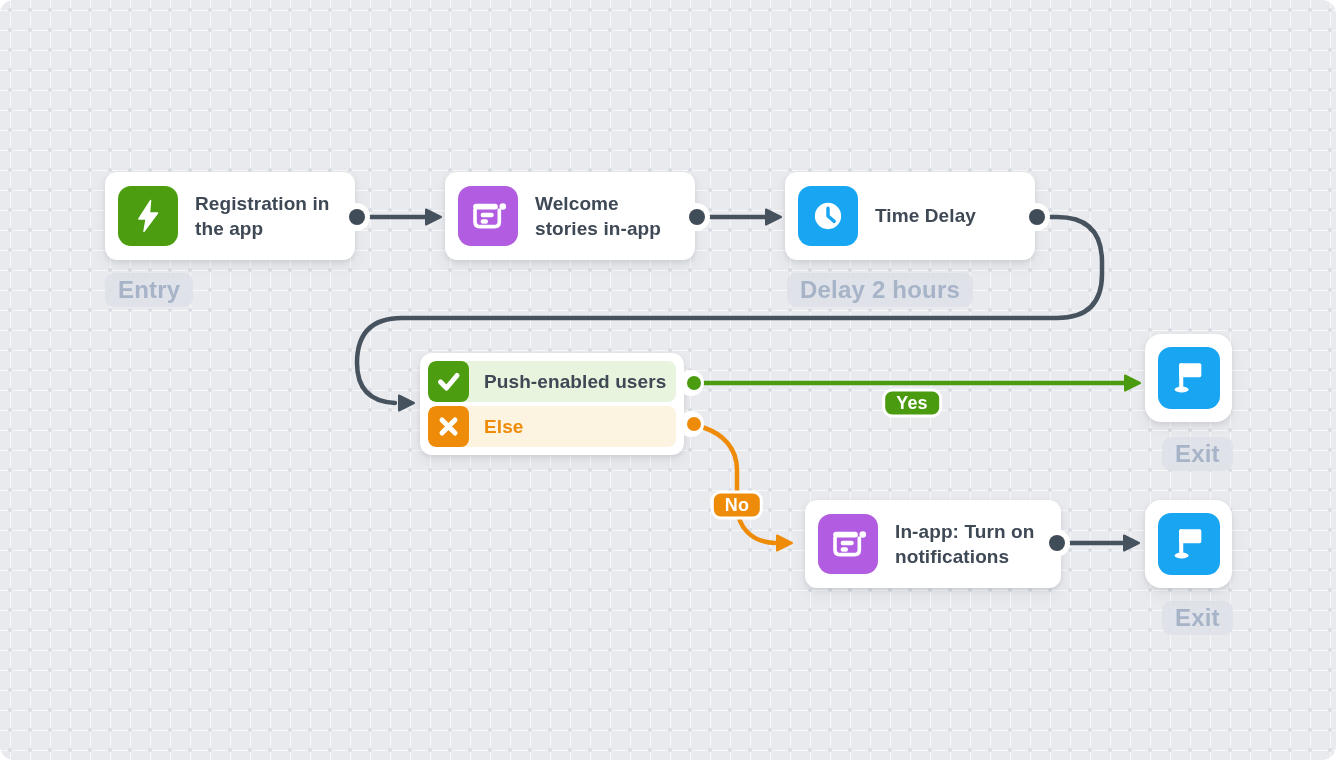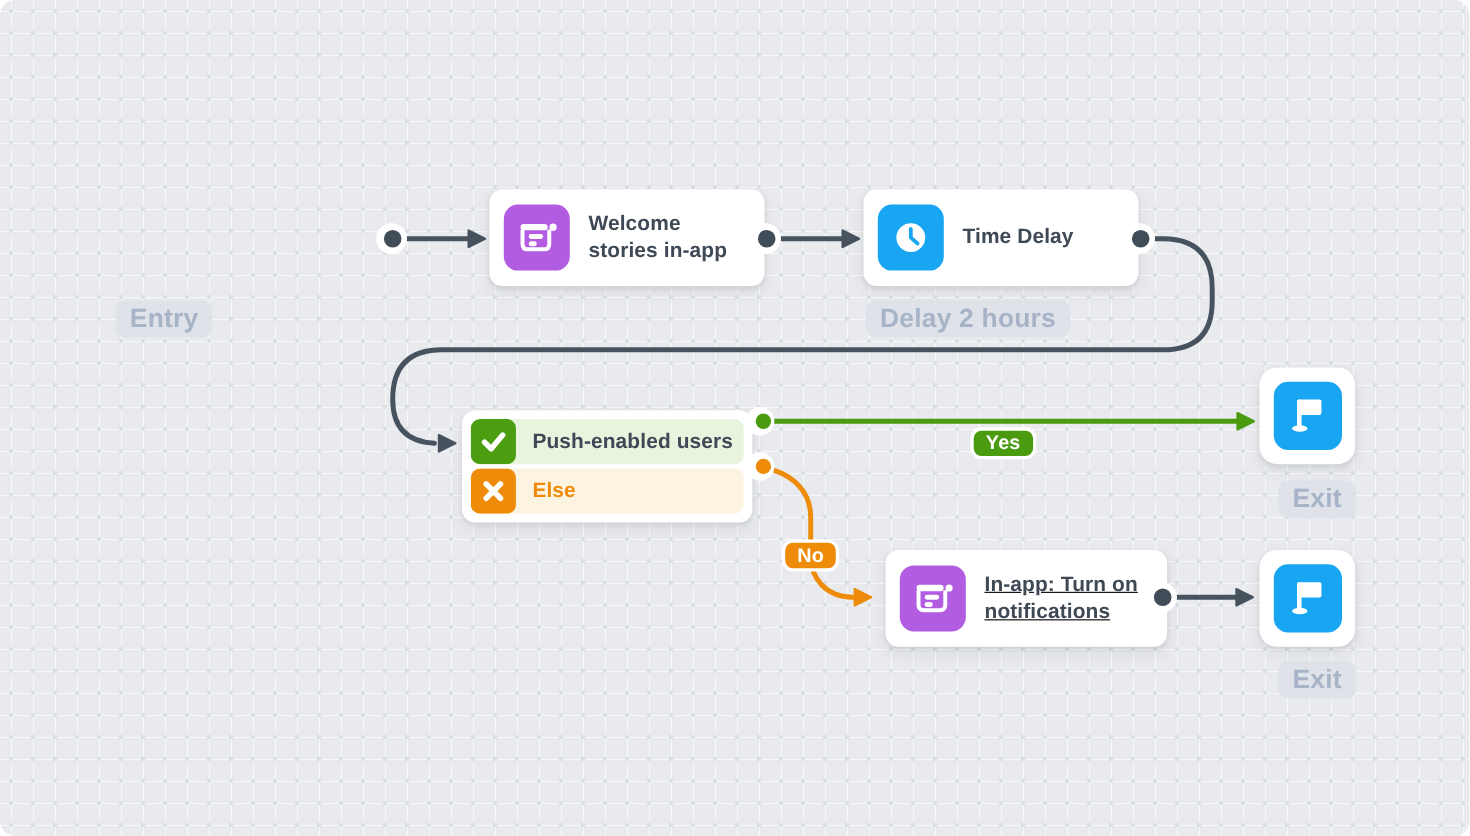--- a/index.html
+++ b/index.html
@@ -21,21 +21,21 @@
   .icon-lg{width:60px;height:60px;border-radius:13px;flex:0 0 auto;display:flex;align-items:center;justify-content:center;}
   .title{font-size:19px;font-weight:700;color:#3e4955;line-height:1.32;letter-spacing:.1px;}
   .muted-badge{
     position:absolute;z-index:1;background:rgba(221,225,231,.85);color:#a7b4c8;
     font-size:24px;font-weight:700;padding:3px 13px;border-radius:9px;letter-spacing:.2px;
   }
   .cond{
     position:absolute;left:420px;top:353px;width:264px;height:102px;z-index:2;
     background:#fff;border-radius:12px;box-sizing:border-box;padding:8px;
     box-shadow:0 2px 4px rgba(45,55,70,.10),0 6px 14px rgba(45,55,70,.07);
-    display:flex;flex-direction:column;gap:4px;margin-top:20px;
+    display:flex;flex-direction:column;gap:4px;
   }
   .branch{display:flex;align-items:center;border-radius:8px;height:41px;overflow:hidden;}
   .branch .icon-sm{width:41px;height:41px;border-radius:8px;flex:0 0 auto;display:flex;align-items:center;justify-content:center;}
   .branch .blabel{font-size:19px;font-weight:700;margin-left:15px;letter-spacing:.1px;}
   .branch-yes{background:#e9f4de;}
   .branch-yes .blabel{color:#3e4955;}
   .branch-else{background:#fdf3e1;}
   .branch-else .blabel{color:#ee8c09;}
   .exit-card{
     position:absolute;width:87px;height:88px;background:#fff;border-radius:16px;z-index:2;
@@ -84,20 +84,28 @@
     <circle cx="1036" cy="217" r="14" fill="#ffffff"></circle>
     <circle cx="1037" cy="217" r="8" fill="#414c59"></circle>
     <circle cx="691" cy="383" r="13" fill="#ffffff"></circle>
     <circle cx="694" cy="383" r="7" fill="#4a9b0f"></circle>
     <circle cx="691" cy="424" r="13" fill="#ffffff"></circle>
     <circle cx="694" cy="424" r="7" fill="#ee8c09"></circle>
     <circle cx="1056" cy="543" r="14" fill="#ffffff"></circle>
     <circle cx="1057" cy="543" r="8" fill="#414c59"></circle>
   </svg>
 
+  <div class="node" style="left:105px;top:172px;width:250px;">
+    <span class="icon-lg" style="background:#4c9e10;">
+      <svg width="44" height="44" viewBox="0 0 60 60">
+          <path d="M33.5 9 L17.5 34 H27.5 L24.5 51 L43 26 H32 Z" fill="#fff" stroke="#fff" stroke-width="2" stroke-linejoin="round"></path>
+        </svg>
+    </span>
+    <span class="title">Registration in the app</span>
+  </div>
   <div class="muted-badge" style="left:105px;top:273px;">Entry</div>
 
   <div class="node" style="left:785px;top:172px;width:250px;">
     <span class="icon-lg" style="background:#18a5f2;">
       <svg width="46" height="46" viewBox="0 0 56 56">
         <circle cx="28" cy="28" r="16" fill="#fff"></circle>
         <path d="M28 18.5 V28 L35.5 34.5" stroke="#18a5f2" stroke-width="4.2" fill="none" stroke-linecap="round" stroke-linejoin="round"></path>
       </svg>
     </span>
     <span class="title">Time Delay</span>
@@ -140,21 +148,21 @@
     <span class="icon-lg" style="background:#18a5f2;width:62px;height:62px;">
       <svg width="46" height="46" viewBox="0 0 56 56">
         <rect x="16" y="10" width="5" height="31" rx="2.5" fill="#fff"></rect>
         <rect x="16" y="10" width="27" height="17" rx="2" fill="#fff"></rect>
         <ellipse cx="19" cy="42" rx="8.5" ry="3.6" fill="#fff"></ellipse>
       </svg>
     </span>
   </div>
   <div class="muted-badge" style="left:1162px;top:437px;">Exit</div>
 
-  <div class="node" style="left:805px;top:500px;width:256px;padding-right:8px;text-decoration:underline;">
+  <div class="node" style="left:805px;top:500px;width:256px;padding-right:8px;">
     <span class="icon-lg" style="background:#b25ce1;">
       <svg width="46" height="46" viewBox="0 0 56 56">
         <rect x="10" y="13" width="30" height="7" rx="3.5" fill="#fff"></rect>
         <circle cx="46" cy="16.5" r="4" fill="#fff"></circle>
         <path d="M12.2 19 L12.2 35 Q12.2 41 18.2 41 L35.8 41 Q41.8 41 41.8 35 L41.8 19" stroke="#fff" stroke-width="4.4" fill="none"></path>
         <rect x="19" y="24" width="16" height="5.5" rx="2.75" fill="#fff"></rect>
         <rect x="19" y="32" width="9" height="5.5" rx="2.75" fill="#fff"></rect>
       </svg>
     </span>
     <span class="title">In-app: Turn on notifications</span>

